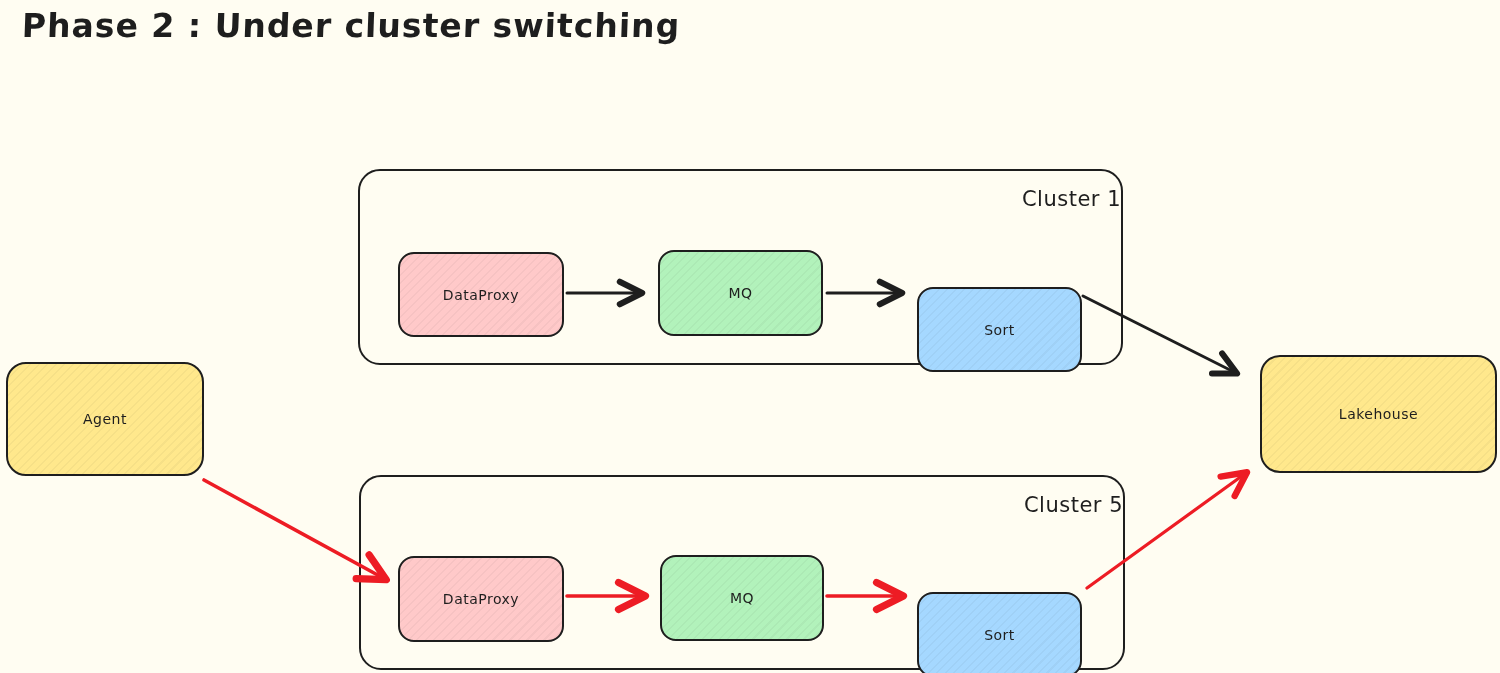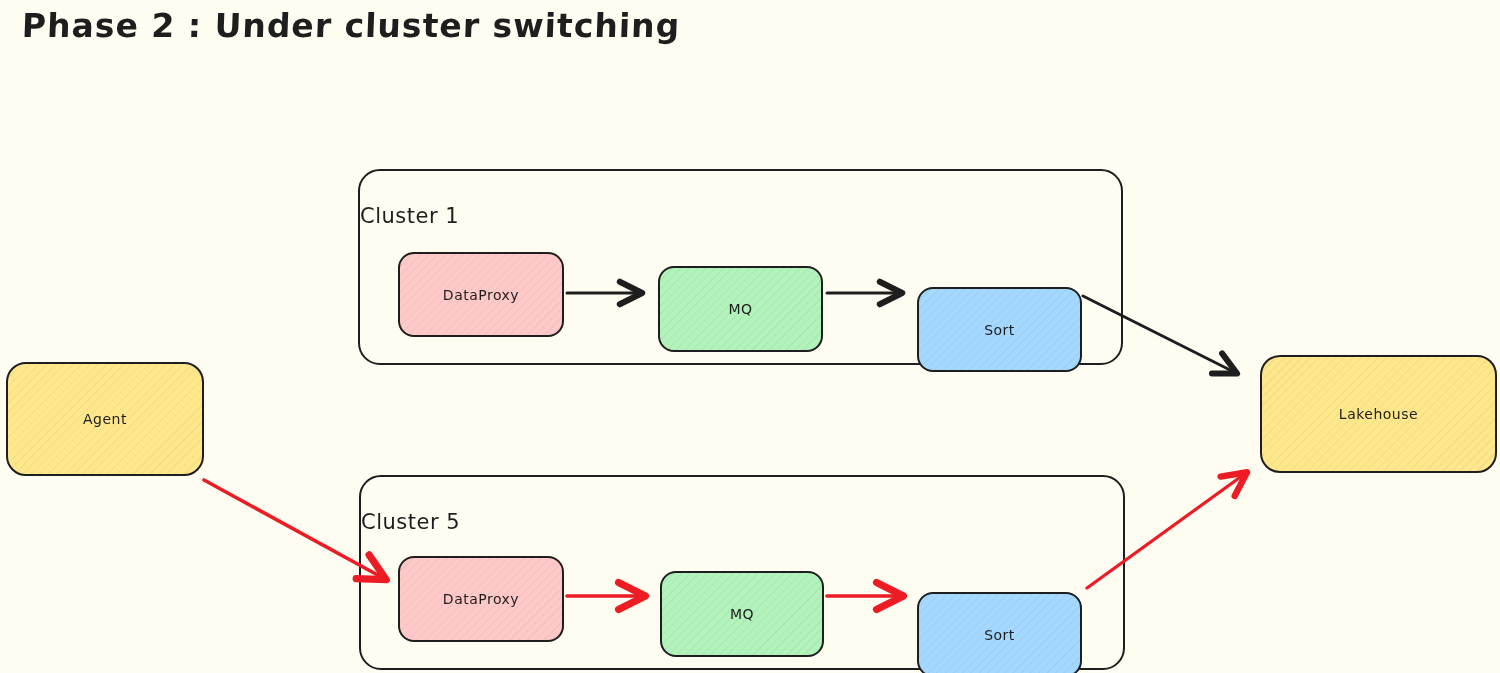--- a/index.html
+++ b/index.html
@@ -27,45 +27,45 @@
     transform: skewX(-2deg);
   }
   .cluster {
     position: absolute;
     border: 2.5px solid #1e1e1e;
     border-radius: 22px;
     background: transparent;
   }
   .cluster-label {
     position: absolute;
-    top: 33px;
+    top: 16px;
     left: 0;
     right: 0;
-    text-align: left;
+    text-align: right;
     font-size: 21px;
     letter-spacing: 0.5px;
   }
   .node {
     position: absolute;
     border: 2.5px solid #1e1e1e;
     border-radius: 16px;
     display: flex;
     align-items: center;
     justify-content: center;
     font-size: 14px;
     letter-spacing: 0.5px;
     
     background-image: repeating-linear-gradient(
       -45deg,
       rgba(0,0,0,0.035) 0px, rgba(0,0,0,0.035) 1.5px,
       transparent 1.5px, transparent 6px
     );
   }
   .node-pink   { background-color: #ffc9c9; }
-  .node-green  { background-color: #b2f2bb; margin-top: 16px; }
+  .node-green  { background-color: #b2f2bb; }
   .node-blue   { background-color: #a5d8ff; margin-top: 36px; }
   .node-yellow { background-color: #ffe88c; }
   #arrow-layer {
     position: absolute;
     left: 0; top: 0;
     width: 1500px;
     height: 673px;
     pointer-events: none;
   }
 </style>

